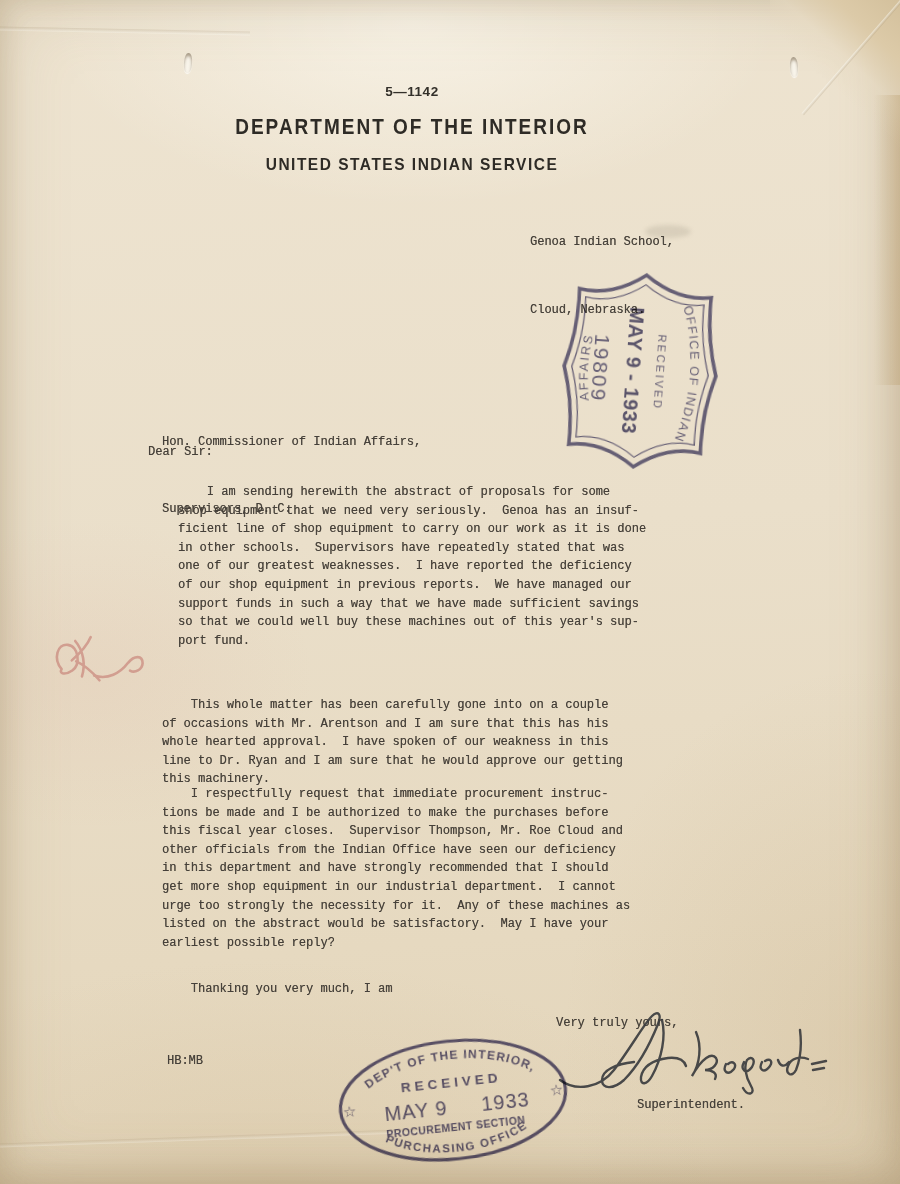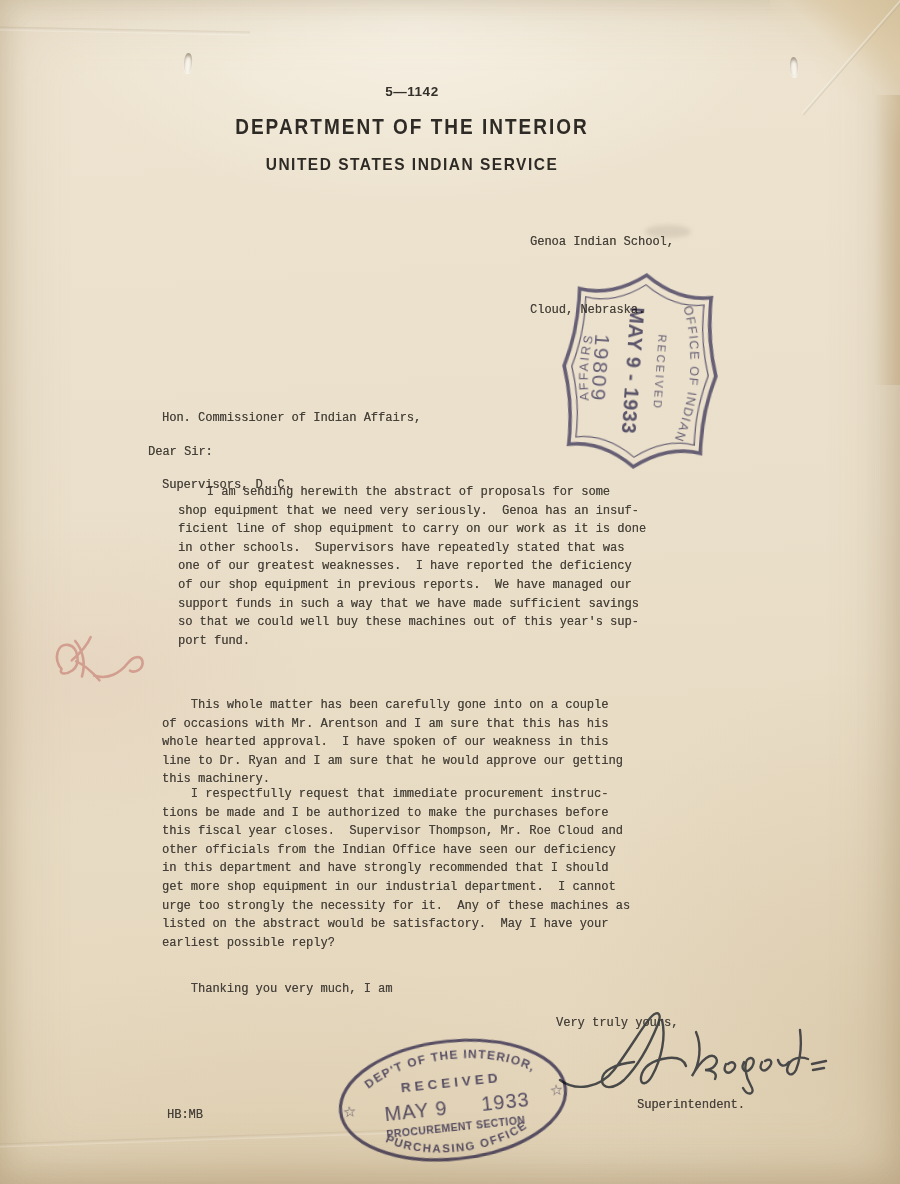--- a/index.html
+++ b/index.html
@@ -46,29 +46,29 @@
 
   
   .tw{
     position:absolute;
     font-family:"Liberation Mono","DejaVu Sans Mono",monospace;
     font-size:12px;line-height:18.6px;color:#45403a;
     white-space:pre;letter-spacing:0;
     text-shadow:0.2px 0.2px 0.6px rgba(70,62,48,0.65);
   }
   .dateline{left:530px;top:186px;line-height:22.5px;}
-  .recipient{left:162px;top:362px;line-height:22.4px;}
+  .recipient{left:162px;top:386px;line-height:22.4px;}
   .salutation{left:148px;top:443px;}
   .para-1{left:178px;top:483px;}
   .para-2{left:162px;top:696px;}
   .para-3{left:162px;top:785px;}
   .closing-line{left:162px;top:980px;}
   .valediction{left:556px;top:1014px;}
   .sig-title{left:637px;top:1096px;}
-  .initials{left:167px;top:1106px;}
+  .initials{left:167px;top:1052px;}
 
   
   .stamp{position:absolute;mix-blend-mode:multiply;pointer-events:none;}
   .badge-stamp{left:540px;top:291px;width:200px;height:160px;
     transform:rotate(94deg);opacity:0.85;filter:blur(0.35px);}
   .oval-stamp{left:333px;top:1035px;width:240px;height:130px;
     transform:rotate(-6deg);opacity:0.88;filter:blur(0.3px);}
   .stamp svg{width:100%;height:100%;}
   .stamp text, .stamp textPath{font-family:"Liberation Sans", sans-serif;}
 

